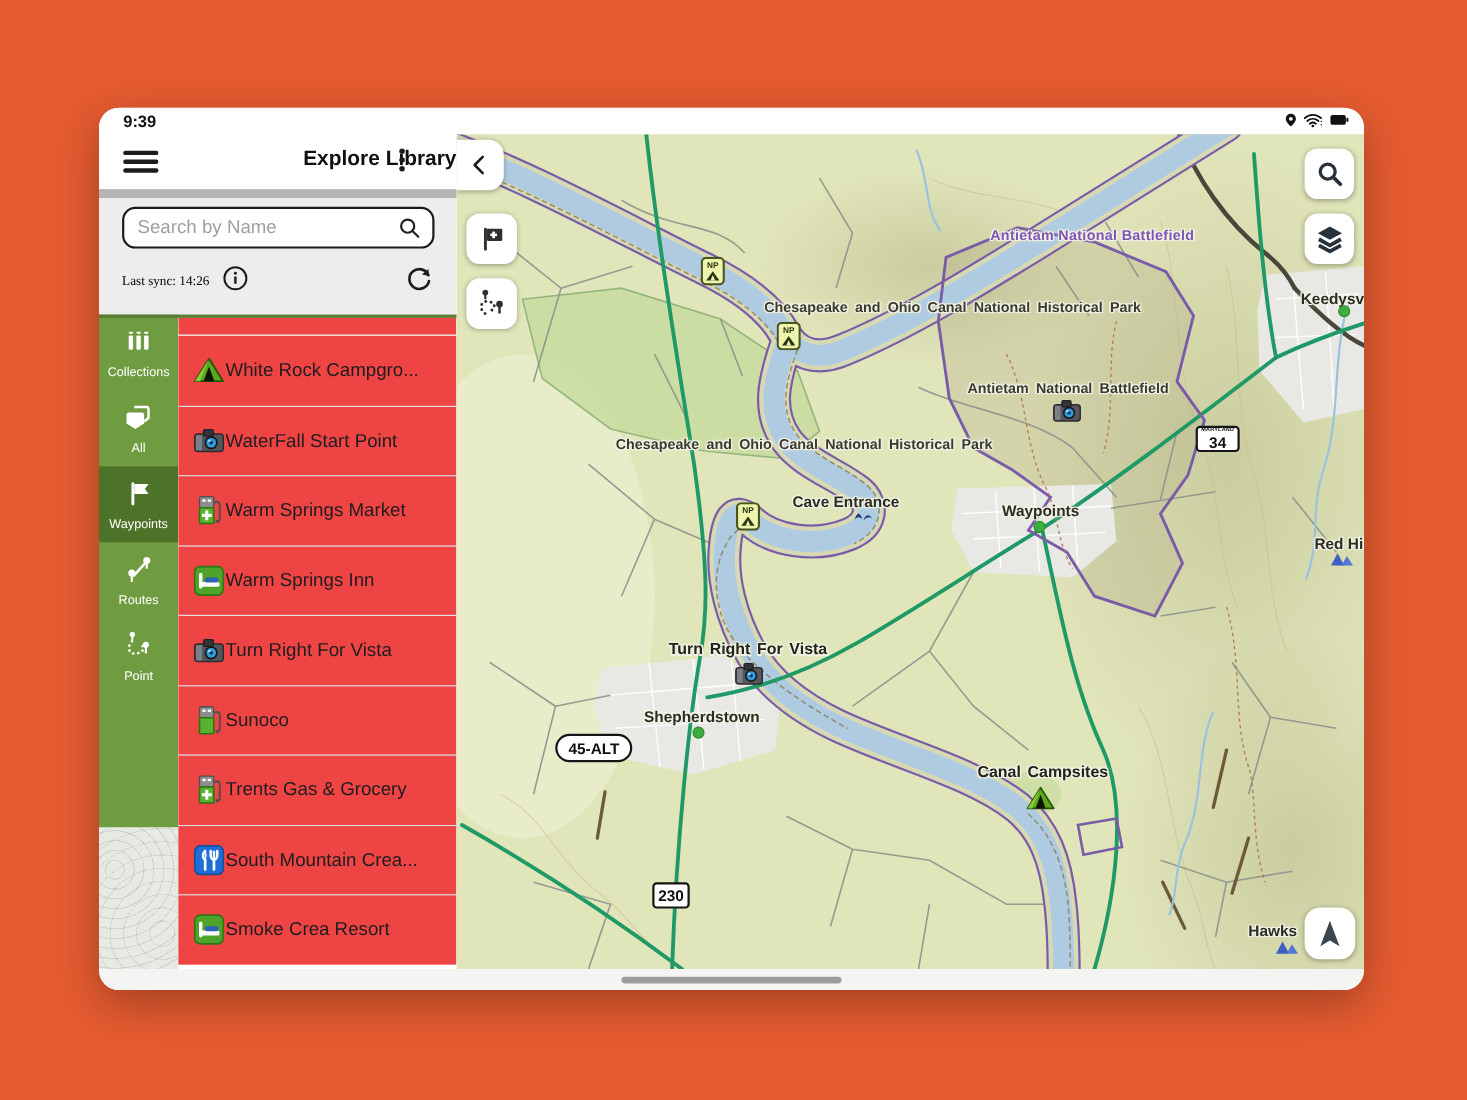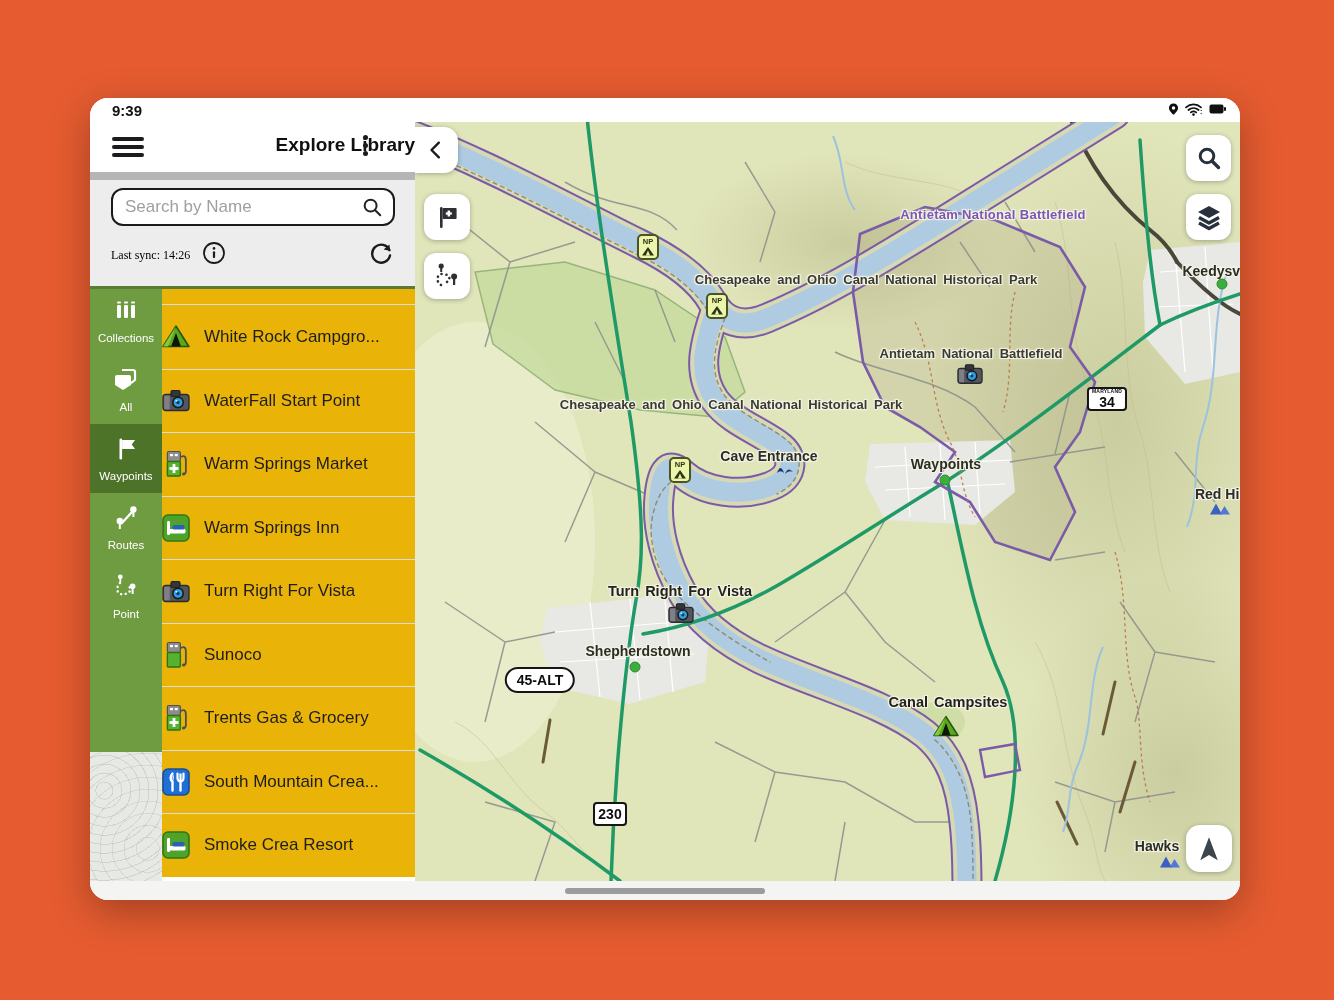--- a/index.html
+++ b/index.html
@@ -40,21 +40,21 @@
   .rail { position:absolute; top:164px; left:0; width:72px; height:574px; background:#6F9C41; }
   .rail-item { height:69px; display:flex; flex-direction:column; align-items:center; justify-content:center; gap:3px; cursor:pointer; }
   .rail-item.selected { background:#4D7328; }
   .rail-item .rlabel { color:#fff; font-size:11.5px; }
   .rail-below { position:absolute; top:630px; left:0; width:72px; height:129px; background:#e7e9e4;
     background-image:repeating-radial-gradient(circle at 20% 30%, transparent 0 8px, rgba(150,160,140,.28) 8px 9px),
                      repeating-radial-gradient(circle at 80% 75%, transparent 0 11px, rgba(150,160,140,.22) 11px 12px); }
 
   
   .wplist { position:absolute; top:167px; left:72px; width:253px; height:592px; background:#fff; overflow:hidden; }
-  .wprow { height:63.5px; display:flex; align-items:center; gap:14px; cursor:pointer; background:#eab308; }
+  .wprow { height:63.5px; display:flex; align-items:center; padding-left:14px; gap:1px; cursor:pointer; background:#ef4444; }
   .wprow + .wprow { border-top:1px solid #dcdcdc; }
   .wprow .wlabel { font-size:17px; color:#1d1d1f; white-space:nowrap; overflow:hidden; }
   .wprow .wicon { width:28px; height:28px; flex:0 0 28px; display:flex; align-items:center; justify-content:center; }
   .partialwrap { height:16px; overflow:hidden; position:relative; background:#fff; border-bottom:1px solid #dcdcdc; }
   .partialwrap .wprow { position:absolute; top:-47px; left:0; right:0; }
 
   
   .maparea { position:absolute; left:325px; top:24px; width:825px; height:759px; background:#e1e5ba; overflow:hidden; z-index:10; }
   .maparea svg.base { position:absolute; left:0; top:0; }
   .maplabel { position:absolute; transform:translate(-50%,-50%); white-space:nowrap; font-weight:700; pointer-events:none;

